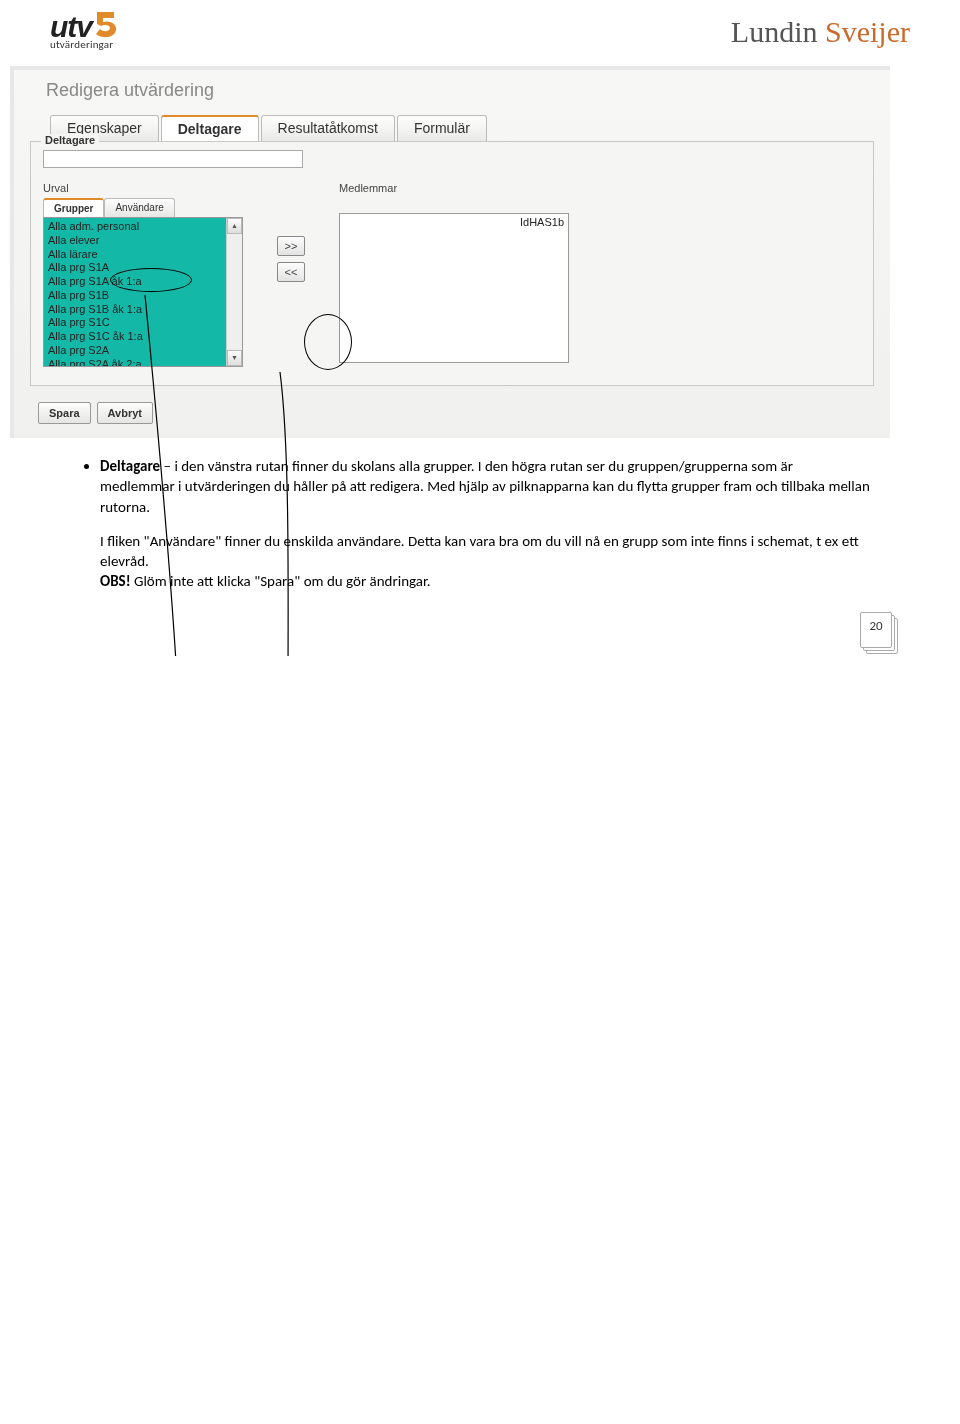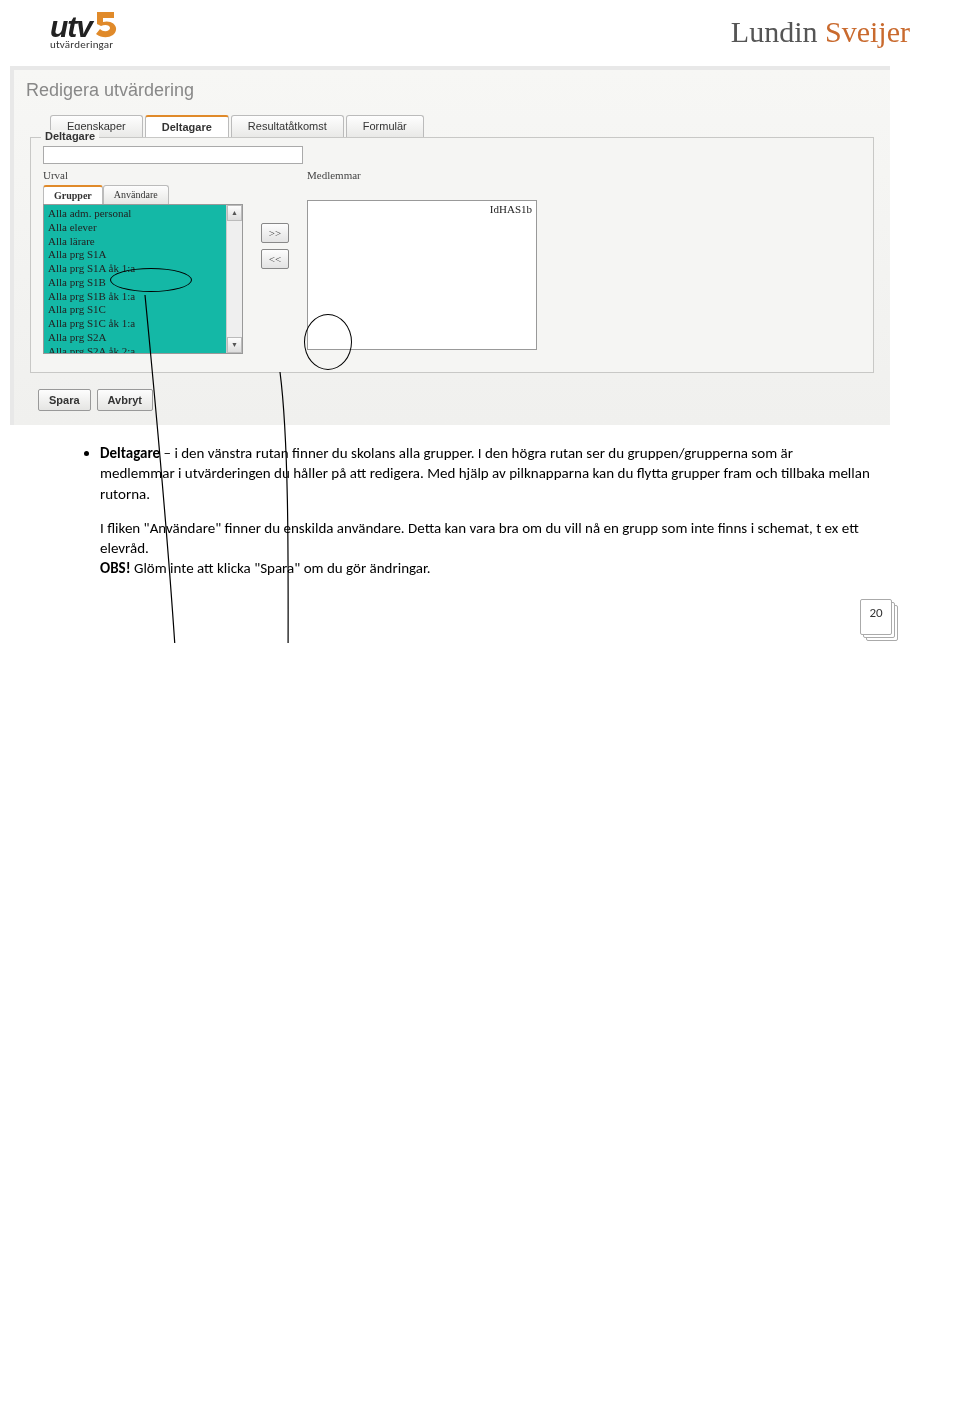--- a/index.html
+++ b/index.html
@@ -64,32 +64,33 @@
     font-family: Verdana, Arial, sans-serif;
     font-size: 11px;
     color: #444;
     position: relative;
   }
   .ss-title {
     font-size: 18px;
     color: #888;
     padding: 10px 12px 14px 12px;
     font-family: Arial, sans-serif;
+    margin-left: 20px;
   }
   .ss-tabs {
     display: flex;
     gap: 2px;
     padding-left: 36px;
   }
   .ss-tab {
     border: 1px solid #bbb;
     border-bottom: none;
     background: linear-gradient(#fefefe, #e9e9e7);
     padding: 4px 16px;
-    font-size: 11px;
+    font-size: 14px;
     color: #333;
     border-radius: 3px 3px 0 0;
     text-align: right;
   }
   .ss-tab.active {
     border-top: 2px solid #e08a2a;
     background: #fff;
     font-weight: bold;
   }
   .ss-panel {
@@ -118,24 +119,23 @@
   .ss-search {
     width: 260px;
     height: 18px;
     border: 1px solid #aaa;
     background: #fff;
     padding: 1px 3px;
     font-size: 11px;
   }
   .ss-cols {
     display: flex;
-    gap: 18px;
-    margin-top: 5px;
+    gap: 34px;
+    margin-top: 14px;
     align-items: flex-start;
-    font-family: Liberation Serif, serif;
   }
   .ss-col { }
   .ss-col-label {
     font-size: 11px;
     color: #444;
     margin-bottom: 4px;
     display: block;
   }
   .ss-subtabs {
     display: flex;

